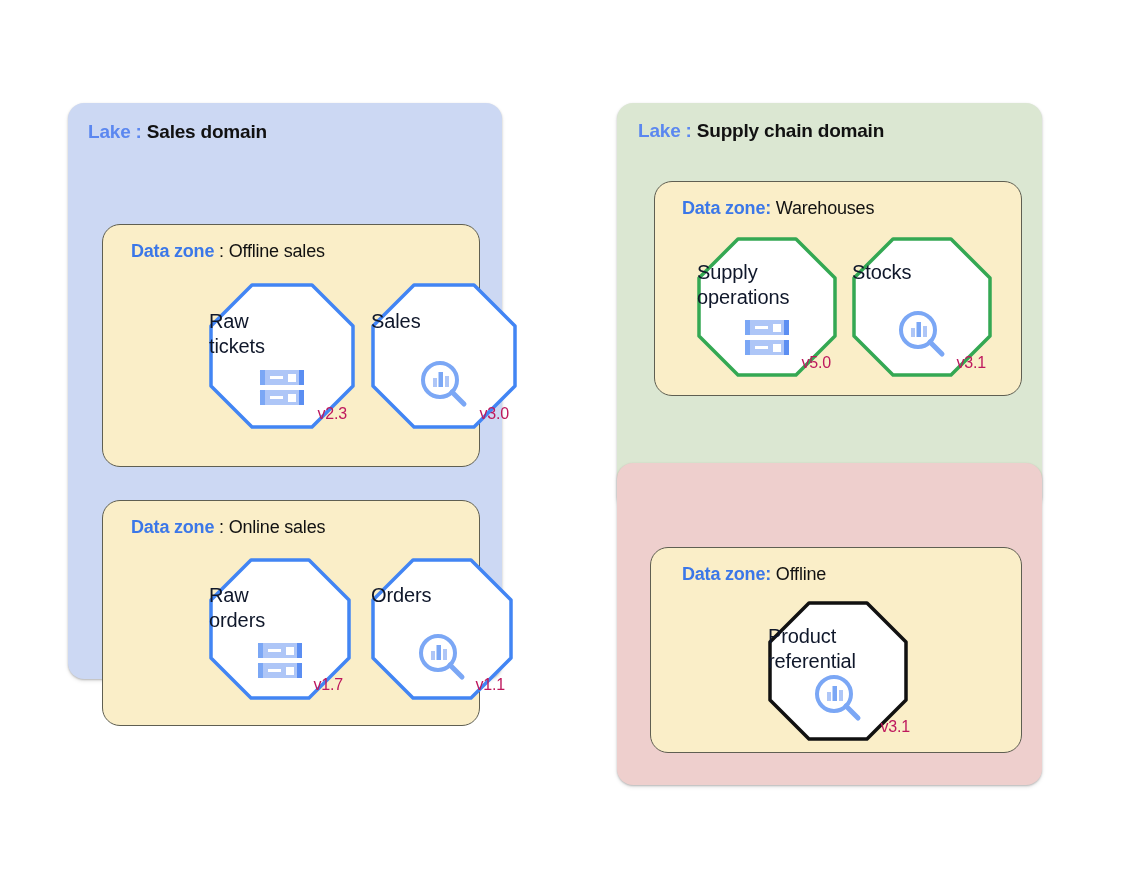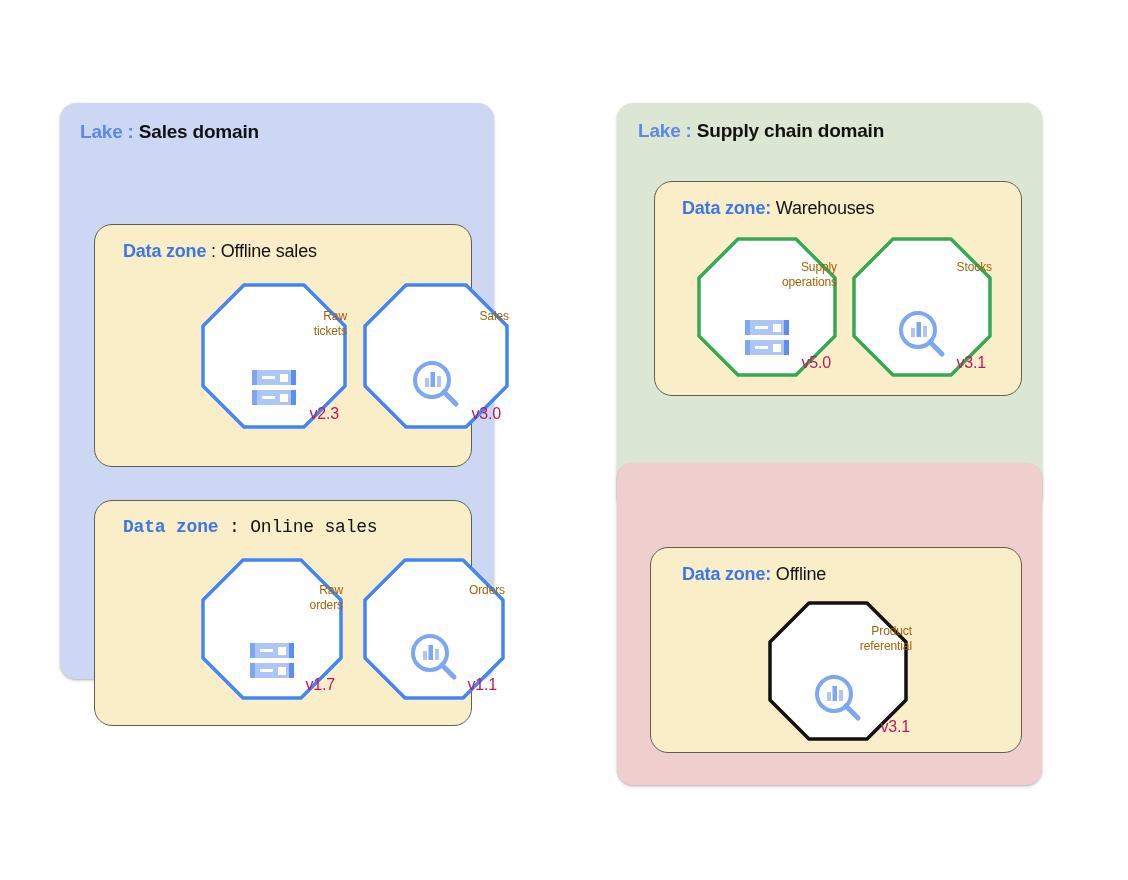--- a/index.html
+++ b/index.html
@@ -58,42 +58,42 @@
     position: absolute;
   }
   .product svg.oct {
     position: absolute;
     left: 0; top: 0;
   }
   .product .plabel {
     position: absolute;
     left: 0;
     right: 0;
-    text-align: right;
-    font-size: 12px;
-    color: #a16207;
+    text-align: left;
+    font-size: 20px;
+    color: #0f172a;
     line-height: 1.25;
     letter-spacing: -0.1px;
   }
   .product .pver {
     position: absolute;
     font-size: 16px;
     color: #be185d;
     letter-spacing: -0.2px;
   }
   .product .picon {
     position: absolute;
   }
 </style>
 </head>
 <body>
 
 <div class="canvas">
 
-  <div class="lake" style="left:60px; top:103px; width:434px; height:576px; background:#ccd8f3;padding-left:16px;">
+  <div class="lake" style="left:68px; top:103px; width:434px; height:576px; background:#ccd8f3;padding-left:16px;">
     <div class="lake-title" style="left:20px; top:18px;">
       <span class="kw">Lake</span><span class="kw"> : </span><span class="nm">Sales domain</span>
     </div>
 
     <div class="zone" style="left:34px; top:92px; width:378px; height:243px;margin-top:29px;">
       <div class="zone-title" style="left:28px; top:16px;">
         <span class="kw">Data zone</span><span class="nm"> : </span><span class="nm">Offline sales</span>
       </div>
 
       <div class="product" style="left:106px; top:58px; width:146px; height:146px;">
@@ -135,21 +135,21 @@
             <rect x="19.5" y="13" width="4.5" height="15" fill="#7ba7f5"></rect>
             <rect x="26" y="17" width="4" height="11" fill="#aec6f7"></rect>
             <line x1="33" y1="33" x2="45" y2="45" stroke="#7ba7f5" stroke-width="5" stroke-linecap="round"></line>
           </svg>
         </div>
         <div class="pver" style="right:8px; bottom:6px;">v3.0</div>
       </div>
     </div>
 
     <div class="zone" style="left:34px; top:397px; width:378px; height:226px;">
-      <div class="zone-title" style="left:28px; top:16px;font-family:Liberation Mono, monospace;">
+      <div class="zone-title" style="left:28px; top:16px;">
         <span class="kw">Data zone</span><span class="nm"> : </span><span class="nm">Online sales</span>
       </div>
 
       <div class="product" style="left:106px; top:57px; width:142px; height:142px;">
         <svg class="oct" width="142" height="142" viewBox="0 0 142 142">
           <polygon points="42,2 100,2 140,42 140,100 100,140 42,140 2,100 2,42" fill="#ffffff" stroke="#4285f4" stroke-width="3.5" stroke-linejoin="round"></polygon>
         </svg>
         <div class="plabel" style="top:25px;">
           <span>Raw</span><br>
           <span>orders</span>

